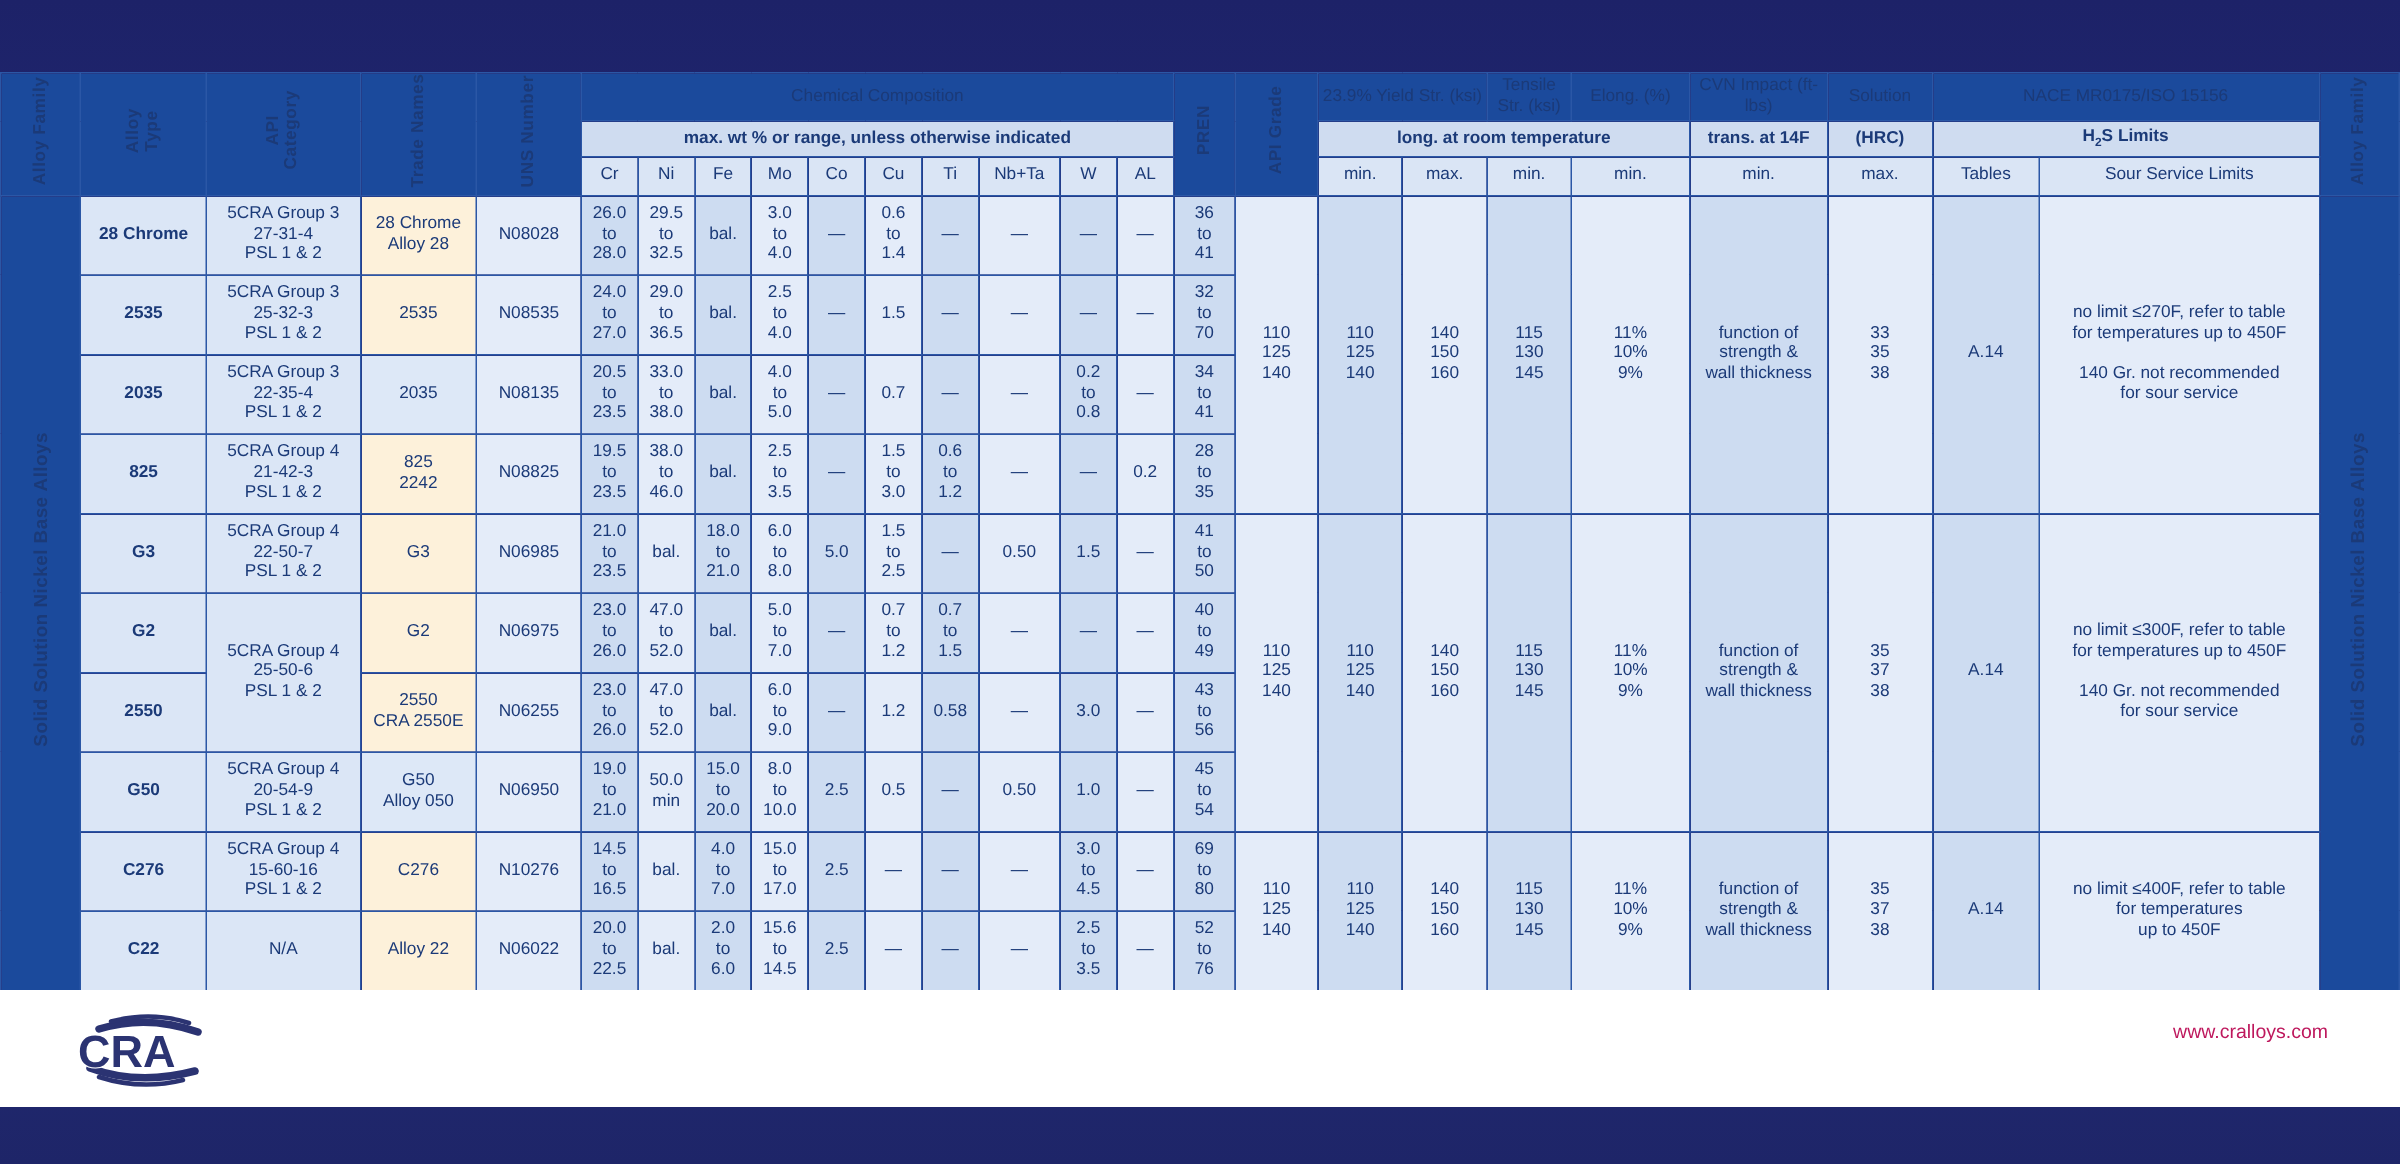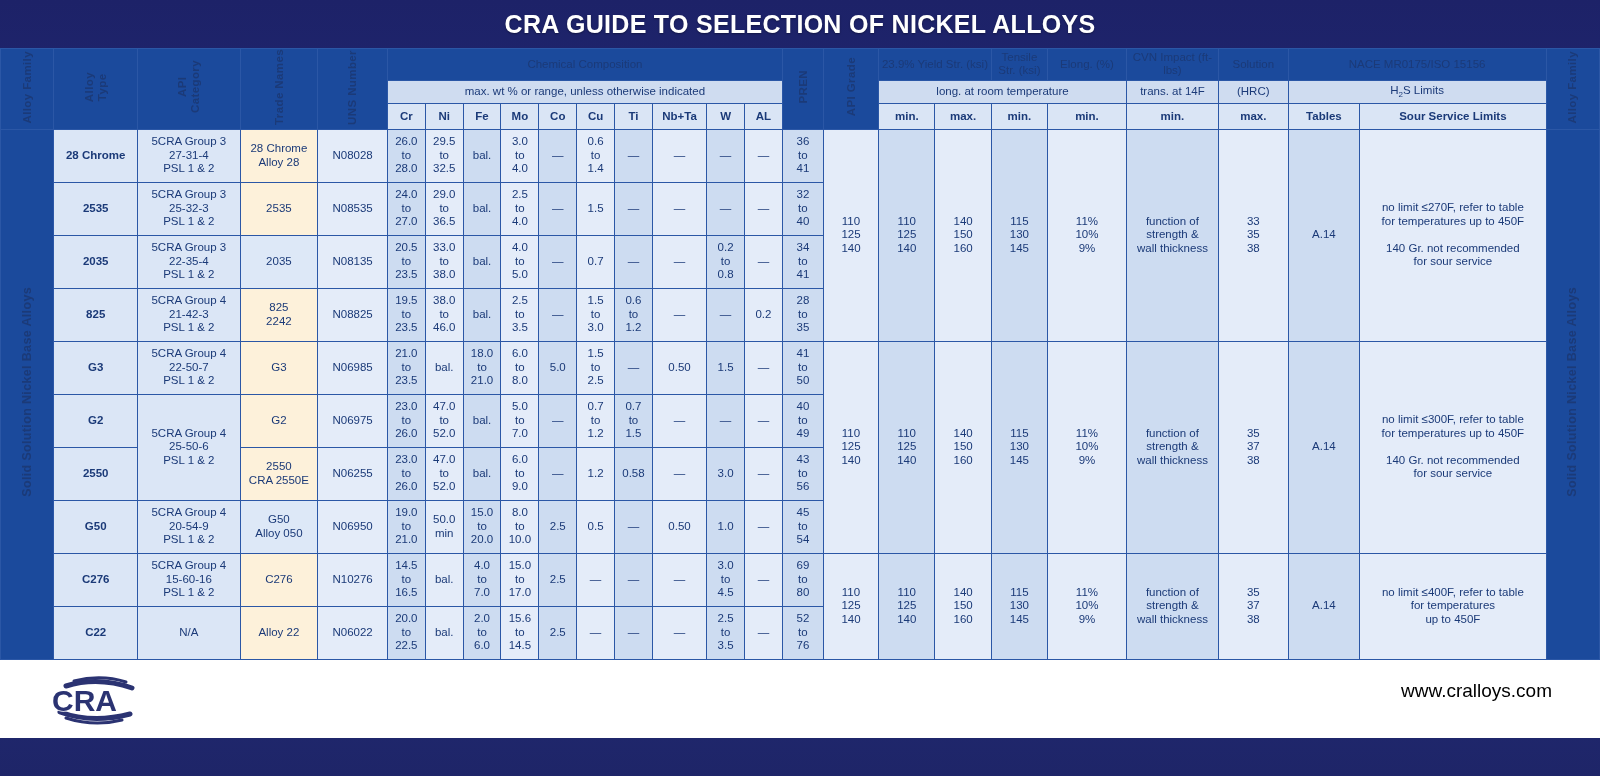--- a/index.html
+++ b/index.html
@@ -53,28 +53,28 @@
     background: #1b4a9c;
     color: #ffffff;
     font-size: 12px;
     font-weight: normal;
     border: 1px solid #2f62b4;
   }
   th.hdr-sub {
     background: #cfdcf0;
     color: #1b3a78;
     font-size: 12px;
-    font-weight: normal;
+    font-weight: bold;
     border: 1px solid #8fb0db;
   }
   th.hdr-sub2 {
     background: #dae5f5;
     color: #1b3a78;
     font-size: 12px;
-    font-weight: bold;
+    font-weight: normal;
     border: 1px solid #8fb0db;
   }
   th.vert {
     background: #1b4a9c;
     color: #ffffff;
     font-size: 12px;
     font-weight: bold;
     letter-spacing: .4px;
   }
   th.vert .rot {
@@ -127,31 +127,28 @@
   }
   .footer .logo {
     position: absolute; left: 46px; top: 12px; width: 110px; height: 54px;
   }
   .footer .contact {
     position: absolute; left: 0; width: 1600px; top: 20px;
     text-align: center; font-size: 13px; color: #262626;
   }
   .footer .website {
     position: absolute; right: 48px; top: 20px;
-    font-size: 19px; color: #000000;
+    font-size: 13px; color: #be185d;
   }
 </style>
 </head>
 <body>
 
 <div id="page">
 
-  <div class="title-bar">
-    <div class="title">CRA GUIDE TO SELECTION OF NICKEL ALLOYS</div>
-  </div>
 
   <div class="table-wrap">
     <table class="grid">
       <colgroup>
         <col style="width:52px">
           <col style="width:82px">
           <col style="width:100px">
         <col style="width:76px">
           <col style="width:68px">
         <col style="width:37px">
@@ -310,21 +307,21 @@
 to
 4.0</td>
             <td class="b-alt multi narrow">—</td>
             <td class="b-lite multi narrow">1.5</td>
             <td class="b-alt multi narrow">—</td>
             <td class="b-lite multi narrow">—</td>
             <td class="b-alt multi narrow">—</td>
             <td class="b-lite multi narrow">—</td>
             <td class="b-alt multi">32
 to
-40</td>
+70</td>
           </tr>
           <tr style="height: 53px;">
             <td class="alloy">2035</td>
             <td class="b multi">5CRA Group 3
 22-35-4
 PSL 1 &amp; 2</td>
             <td class="b-plain multi">2035</td>
             <td class="b-lite">N08135</td>
             <td class="b-alt multi narrow">20.5
 to

